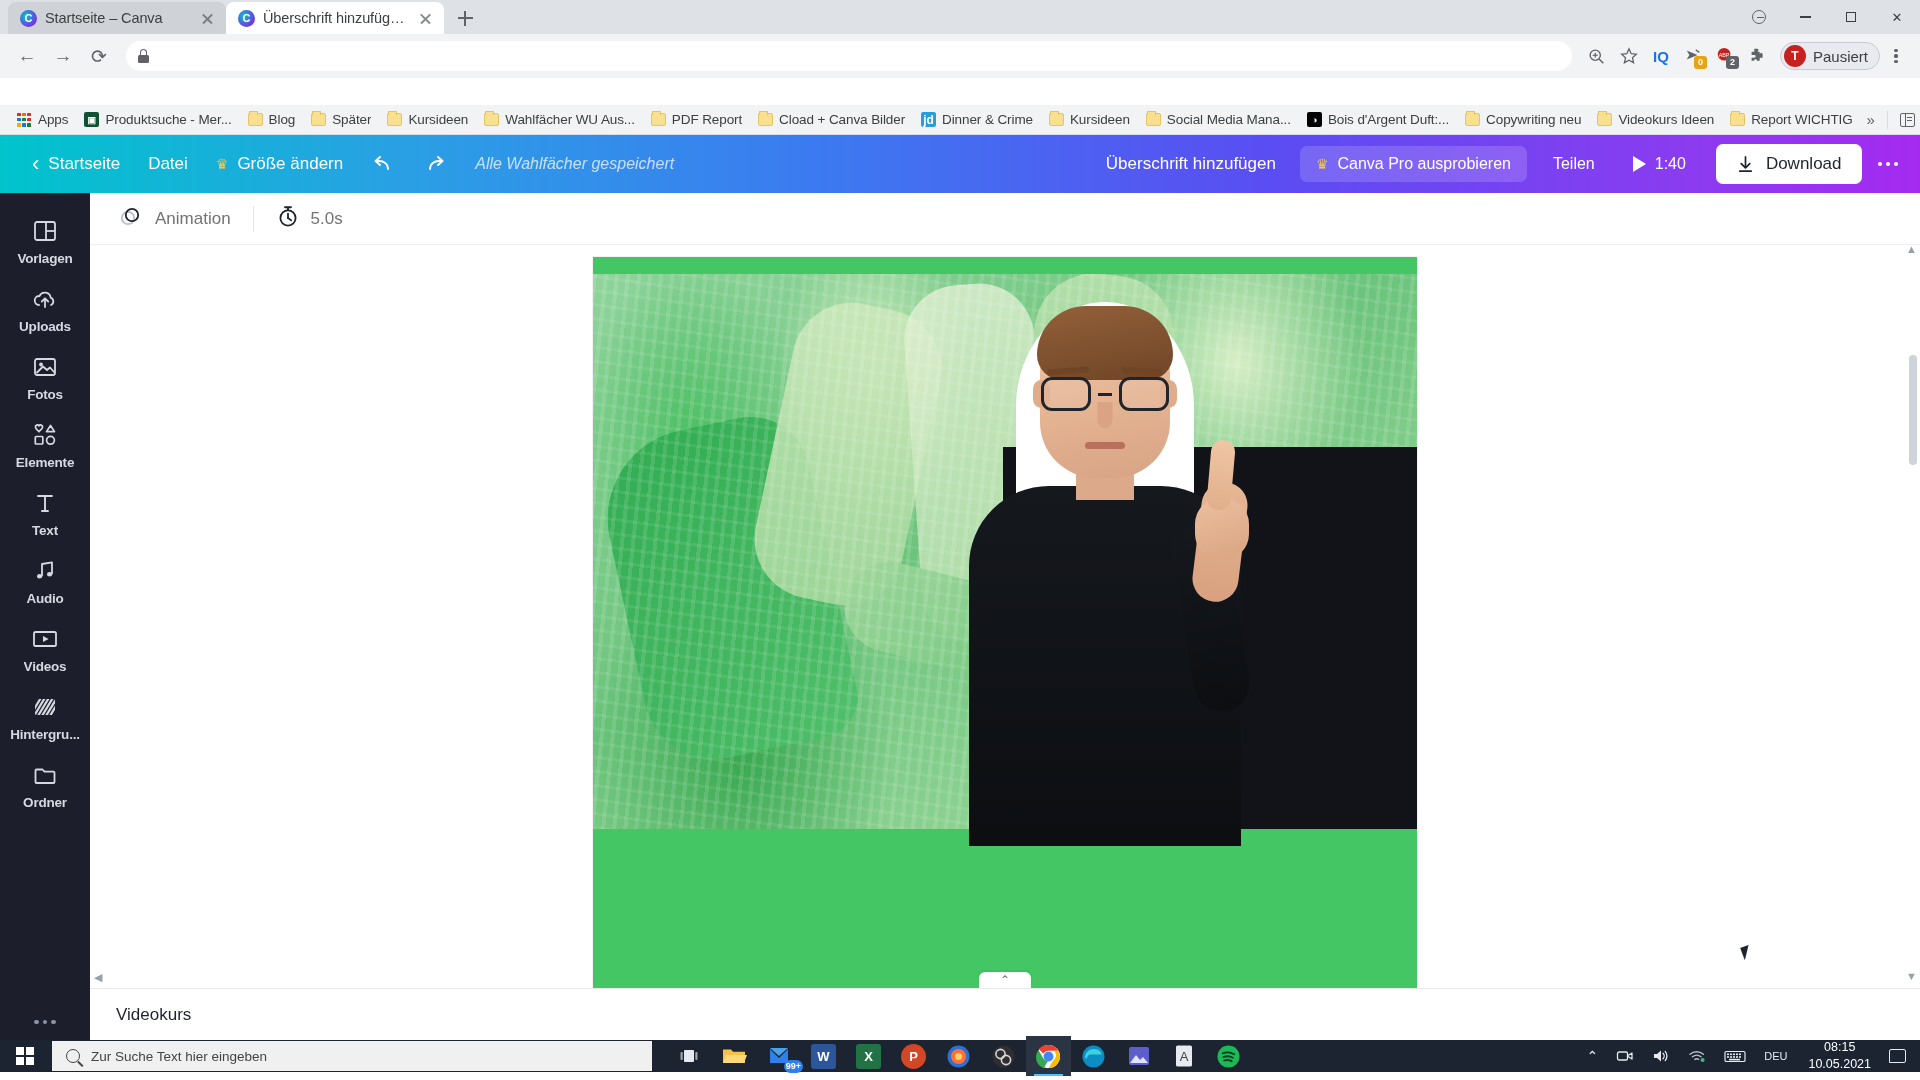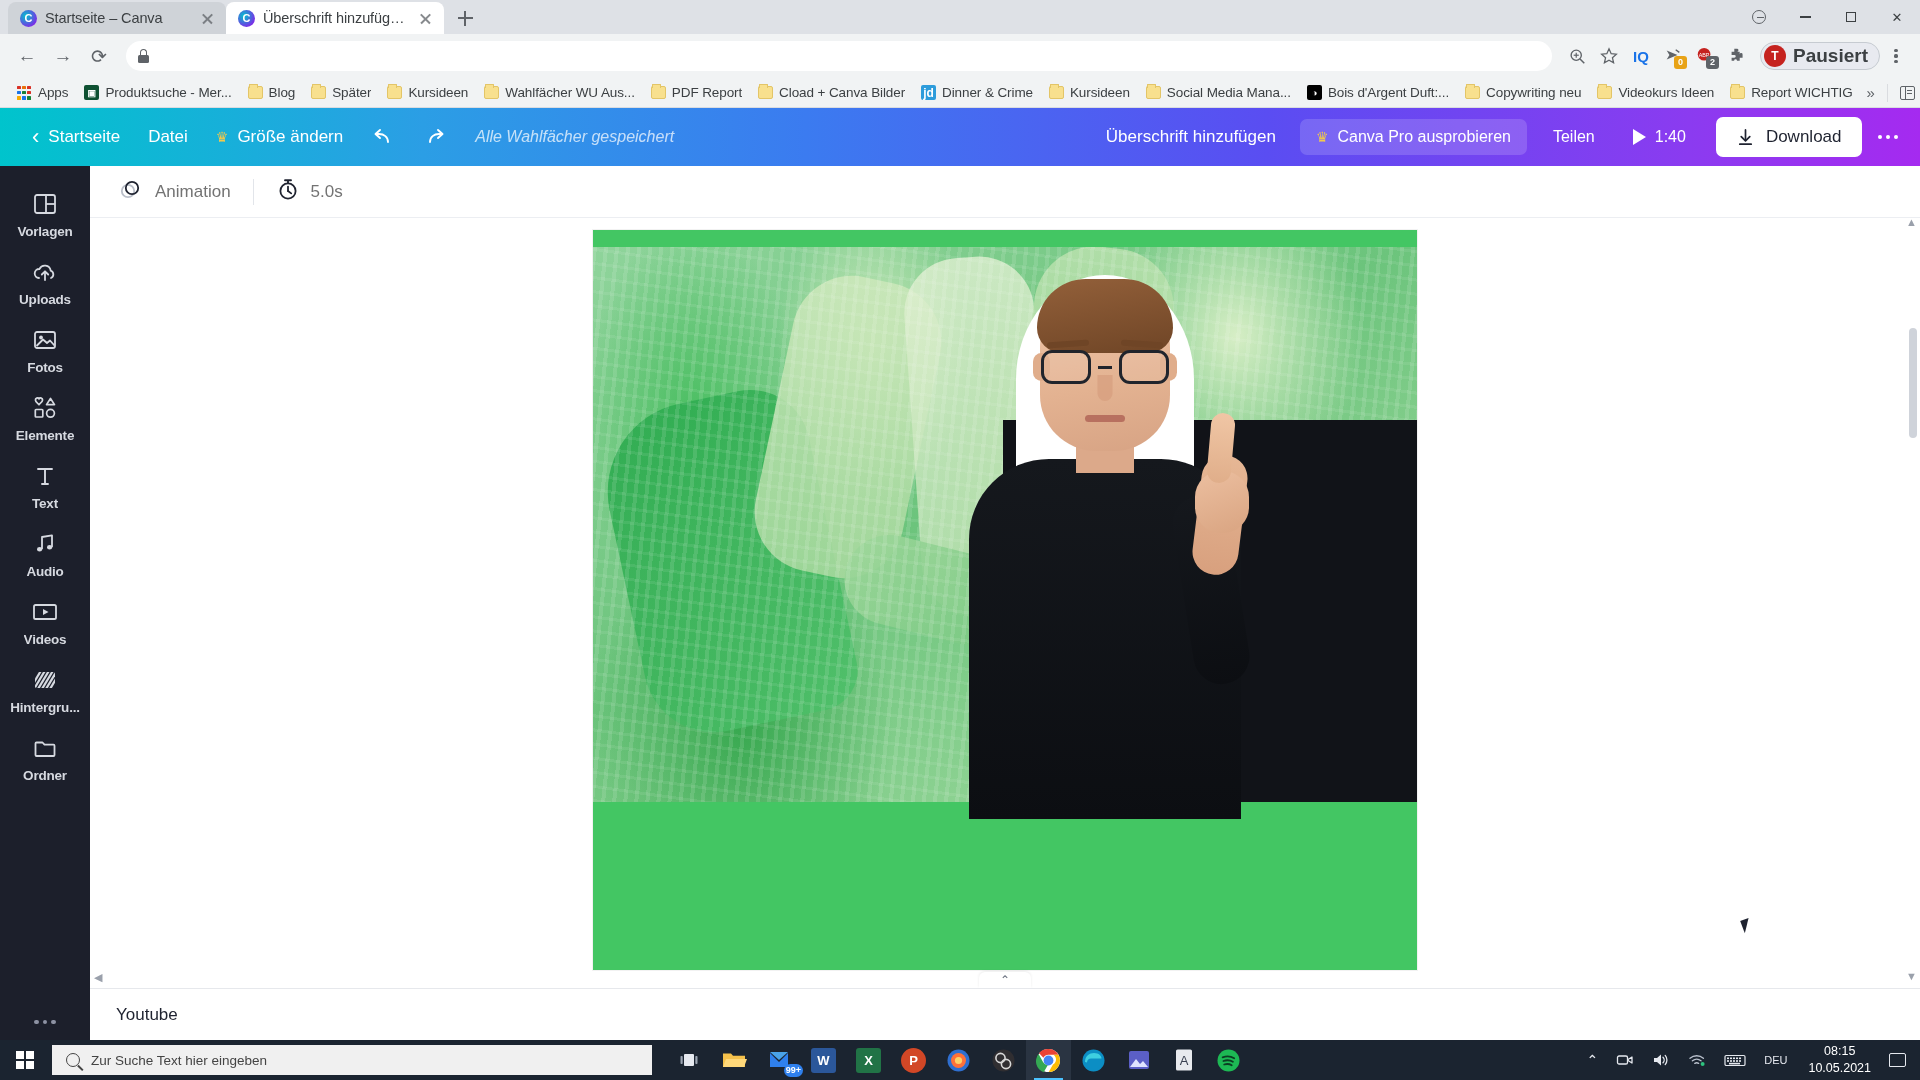--- a/index.html
+++ b/index.html
@@ -84,29 +84,29 @@
     justify-content:center; padding:0 2px; line-height:1;
   }
   .profile-chip {
     height:28px; border:1px solid #c6cbd1; border-radius:14px; display:flex; align-items:center;
     gap:7px; padding:0 11px 0 3px; background:#e8eaf0; margin-left:6px;
   }
   .avatar-circle {
     width:22px; height:22px; border-radius:50%; background:#c5221f; color:#fff;
     font-size:12px; font-weight:bold; display:flex; align-items:center; justify-content:center;
   }
-  .profile-chip .ptxt { font-size:19px; color:#3c4043;font-weight:bold; }
+  .profile-chip .ptxt { font-size:15px; color:#3c4043; }
   .kebab { width:28px; height:30px; display:flex; flex-direction:column; align-items:center;
            justify-content:center; gap:2.5px; }
   .kebab i { width:3.2px; height:3.2px; background:#5f6368; border-radius:50%; display:block; }
 
   .bookmarks {
     height:30px; background:#f1f3f4; display:flex; align-items:center; gap:0;
     padding:0 8px; font-size:13.5px; color:#3c4043; flex:0 0 30px;
-    border-bottom:1px solid #dadce0; position:relative; overflow:hidden;
+    border-bottom:1px solid #dadce0; position:relative; overflow:hidden;margin-top:27px;
   }
   .bm { display:flex; align-items:center; gap:6px; padding:3px 8px; border-radius:4px;
         white-space:nowrap; max-width:190px; }
   .bm .lbl { overflow:hidden; text-overflow:ellipsis; white-space:nowrap; letter-spacing:-0.1px; }
   .folder-ico {
     width:15px; height:13px; flex:0 0 15px; background:#f8e08e; border-radius:1.5px 2px 2px 2px;
     position:relative; border:1px solid #e3c567;
   }
   .folder-ico::before { content:""; position:absolute; top:-3px; left:0; width:7px; height:3px;
         background:#f8e08e; border-radius:1px 1px 0 0; border:1px solid #e3c567; border-bottom:none; }
@@ -335,21 +335,21 @@
     border:2px solid #1f2330; border-radius:2px; }
   .pages-ico .b2 { position:absolute; left:0; bottom:0; width:19px; height:19px;
     border:2px solid #1f2330; border-radius:2px; background:#fff;
     display:flex; align-items:center; justify-content:center; font-size:11px; color:#1f2330; }
   .expand-ico { font-size:19px; color:#1f2330; }
   .help-ico { width:25px; height:25px; border:1.9px solid #1f2330; border-radius:50%;
     display:flex; align-items:center; justify-content:center; font-size:14px; color:#1f2330; }
 
   
   #taskbar {
-    height:40px; flex:0 0 40px; background:#1b2430; display:flex; align-items:center;
+    height:32px; flex:0 0 40px; background:#1b2430; display:flex; align-items:center;
     color:#fff; font-size:13px; padding-left:2px;
   }
   .start-btn { width:46px; height:40px; display:flex; align-items:center; justify-content:center; }
   .win-logo { width:18px; height:18px; display:grid; grid-template-columns:1fr 1fr;
     grid-template-rows:1fr 1fr; gap:2px; }
   .win-logo i { background:#fff; display:block; }
   .tb-search {
     width:600px; height:30px; background:#f0f0f0; display:flex; align-items:center;
     gap:11px; padding:0 14px; color:#444; font-size:13.5px; margin-left:4px;
   }
@@ -783,21 +783,21 @@
           <div class="scroll-arrow-top">▲</div>
           <div class="scroll-v">
             <div class="thumb"></div>
           </div>
           <div class="scroll-arrow-bot">▼</div>
           <div class="scroll-h-left">◀</div>
           <div class="mouse-cursor"></div>
         </div>
 
         <div class="statusbar">
-          <span class="hinweise">Youtube</span>
+          <span class="hinweise">Videokurs</span>
         </div>
 
       </div>
     </div>
   </div>
 </div>
 
 <div id="taskbar">
   <div class="start-btn">
     <span class="win-logo">

